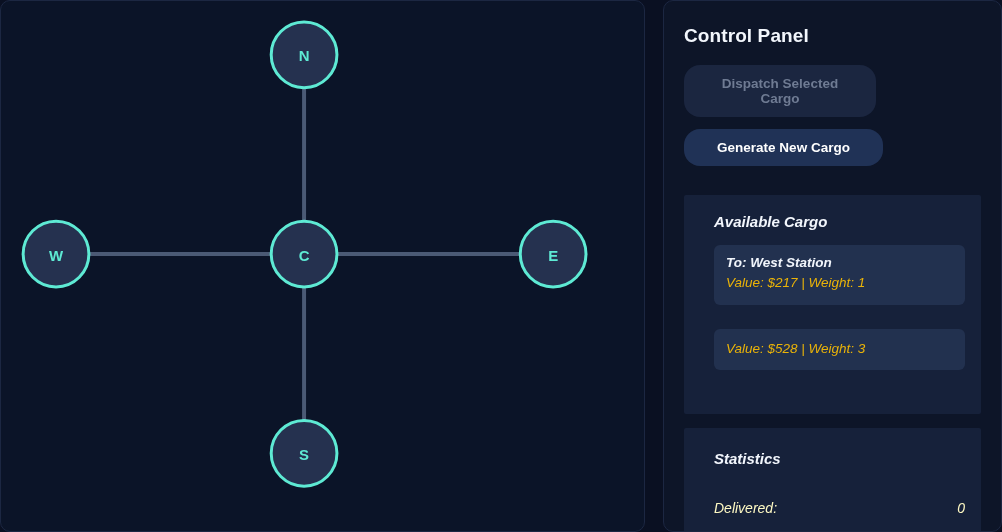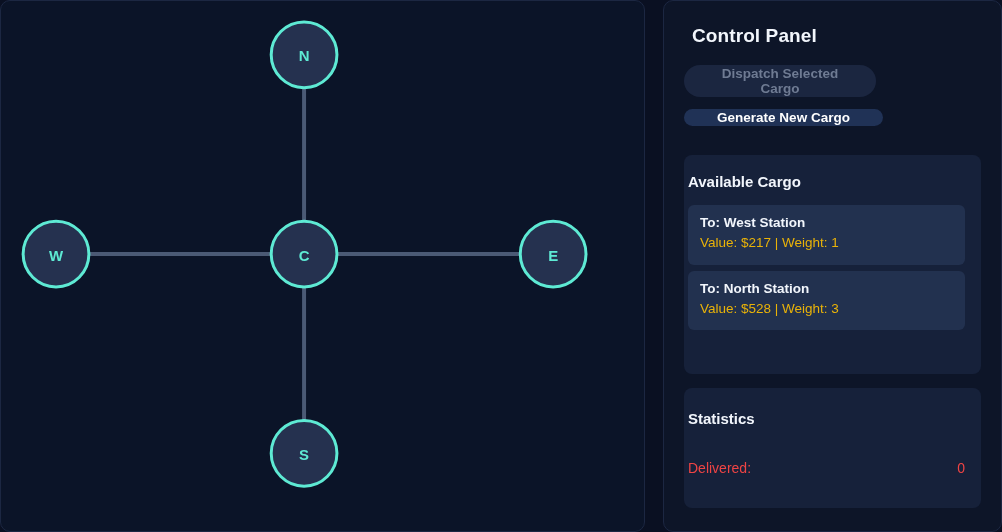--- a/index.html
+++ b/index.html
@@ -73,31 +73,30 @@
     padding: 24px 20px 0 20px;
     overflow: hidden;
   }
 
   #panel-title {
     font-size: 19px;
     font-weight: bold;
     color: #f2f6fc;
     letter-spacing: 0.1px;
     margin-bottom: 18px;
-    margin-left: 8px;
   }
 
   .action-button {
     display: block;
     border: none;
     border-radius: 16px;
     font-family: "Liberation Sans", sans-serif;
     font-size: 13.5px;
     font-weight: bold;
-    padding: 1px 17px;
+    padding: 11px 17px;
     text-align: center;
     cursor: pointer;
   }
 
   #dispatch-button {
     background: #1b2640;
     color: #6f7b93;
     width: 192px;
     margin-bottom: 12px;
     cursor: default;
@@ -105,42 +104,43 @@
 
   #generate-button {
     background: #203256;
     color: #ffffff;
     width: 199px;
   }
 
   
   .panel-card {
     background: #16213a;
-    border-radius: 8px;
-    padding: 18px 16px 16px 4px;
-    overflow: hidden;
+    border-radius: 2px;
+    padding: 18px 16px 16px 30px;
+    overflow: hidden;
+    font-style: italic;
   }
 
   #available-cargo-card {
     margin-top: 29px;
     height: 219px;
   }
 
   .card-title {
     font-size: 15px;
     font-weight: bold;
     color: #f2f6fc;
     margin-bottom: 15px;
   }
 
   .cargo-item {
     background: #22314f;
     border-radius: 6px;
     padding: 10px 12px 11px 12px;
-    margin-bottom: 6px;
+    margin-bottom: 24px;
     cursor: pointer;
   }
 
   .cargo-dest {
     font-size: 13.5px;
     font-weight: bold;
     color: #f2f6fc;
     margin-bottom: 3px;
   }
 
@@ -156,21 +156,21 @@
     padding-top: 22px;
   }
 
   #statistics-card .card-title { margin-bottom: 33px; }
 
   .stat-row {
     display: flex;
     justify-content: space-between;
     align-items: center;
     font-size: 14px;
-    color: #ef4444;
+    color: #fef9c3;
   }
 </style>
 </head>
 <body>
 
 <div id="network-canvas">
   <svg id="network-svg" viewBox="0 0 645 532">
 
     <line class="edge-line" x1="304" y1="254" x2="304" y2="54"></line>
     <line class="edge-line" x1="304" y1="254" x2="55" y2="254"></line>
@@ -216,21 +216,20 @@
   <div id="available-cargo-card" class="panel-card">
 
     <div class="card-title">Available Cargo</div>
 
     <div class="cargo-item">
       <div class="cargo-dest">To: West Station</div>
       <div class="cargo-meta">Value: $217 | Weight: 1</div>
     </div>
 
     <div class="cargo-item">
-      <div class="cargo-dest">To: North Station</div>
       <div class="cargo-meta">Value: $528 | Weight: 3</div>
     </div>
 
   </div>
 
   <div id="statistics-card" class="panel-card">
 
     <div class="card-title">Statistics</div>
 
     <div class="stat-row">

